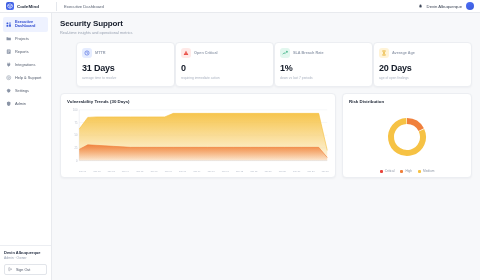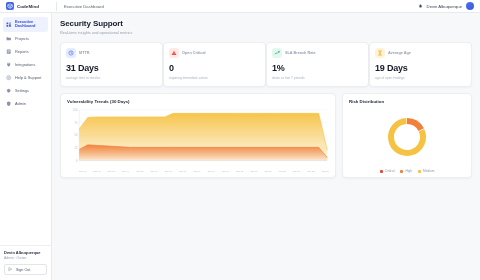--- a/index.html
+++ b/index.html
@@ -83,21 +83,21 @@
     background: #fff;
   }
   .signout .ic { width: 5px; height: 5px; display:flex; align-items:center; justify-content:center; color:#6b7484; }
 
   
   .main { flex: 1; min-width: 0; padding: 6px 8px 0 8px; overflow: hidden; }
   .page-title { font-size: 8px; font-weight: 700; color: #161d2b; letter-spacing: -.1px; }
   .page-sub { font-size: 3.9px; color: #99a2b2; margin-top: 2px; }
 
   
-  .kpi-row { display: flex; margin-top: 7px; }
+  .kpi-row { display: flex; margin-top: 7px; margin-left: 16px; }
   .kpi-card {
     flex: 1; min-width: 0;
     background: #fff;
     border: 1px solid #eceef2;
     border-radius: 4px;
     padding: 5px 5px 6px 5px;
     box-shadow: 0 1px 2px rgba(16,24,40,.04);
   }
   .kpi-head { display: flex; align-items: center; gap: 3px; }
   .kpi-ic {
@@ -310,21 +310,21 @@
 
         <div class="kpi-card">
           <div class="kpi-head">
             <span class="kpi-ic yellow">
               <svg viewBox="0 0 16 16" width="6" height="6" fill="none" stroke="currentColor" stroke-width="1.5">
                 <path d="M4 2.2h8M4 13.8h8M4.8 2.2c0 3 2.2 4 3.2 5.8 1-1.8 3.2-2.8 3.2-5.8M4.8 13.8c0-3 2.2-4 3.2-5.8 1 1.8 3.2 2.8 3.2 5.8"></path>
               </svg>
             </span>
             <span class="kpi-label">Average Age</span>
           </div>
-          <div class="kpi-value">19 Days</div>
+          <div class="kpi-value">20 Days</div>
           <div class="kpi-foot">age of open findings</div>
         </div>
 
       </div>
 
       <div class="charts-row">
 
         <div class="card chart-area">
           <div class="card-title">Vulnerability Trends (30 Days)</div>
           <div class="plot">

